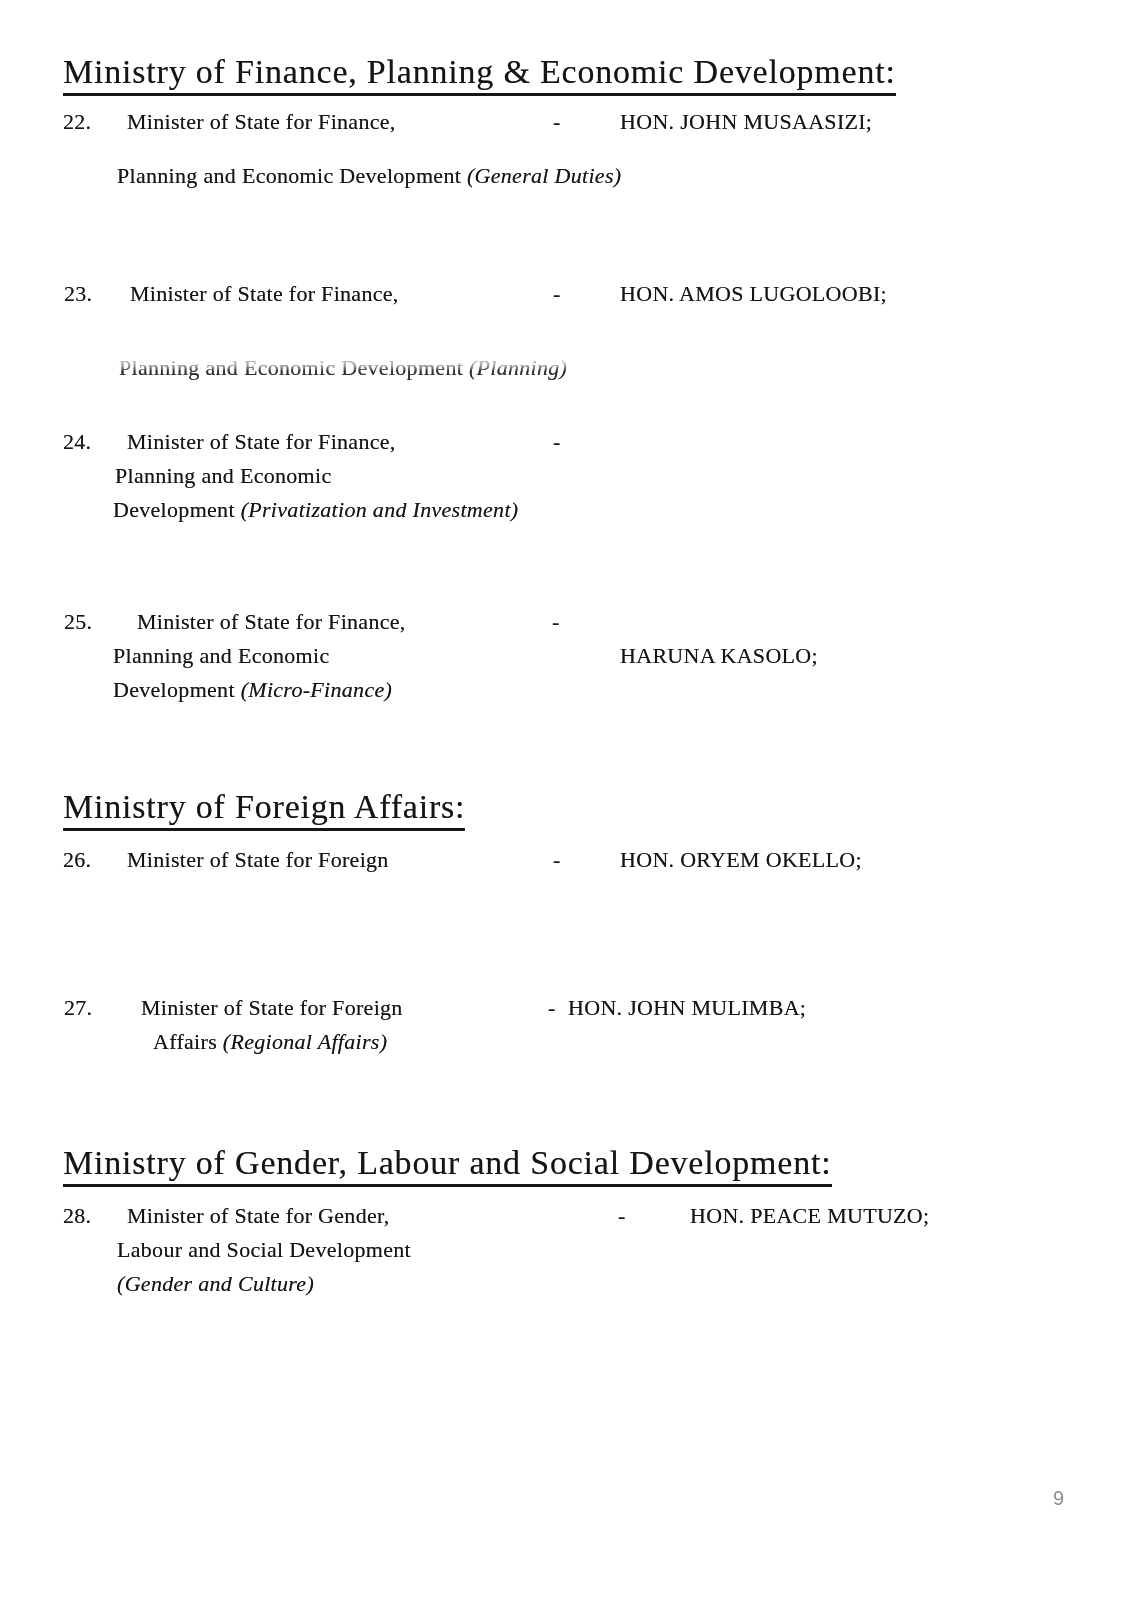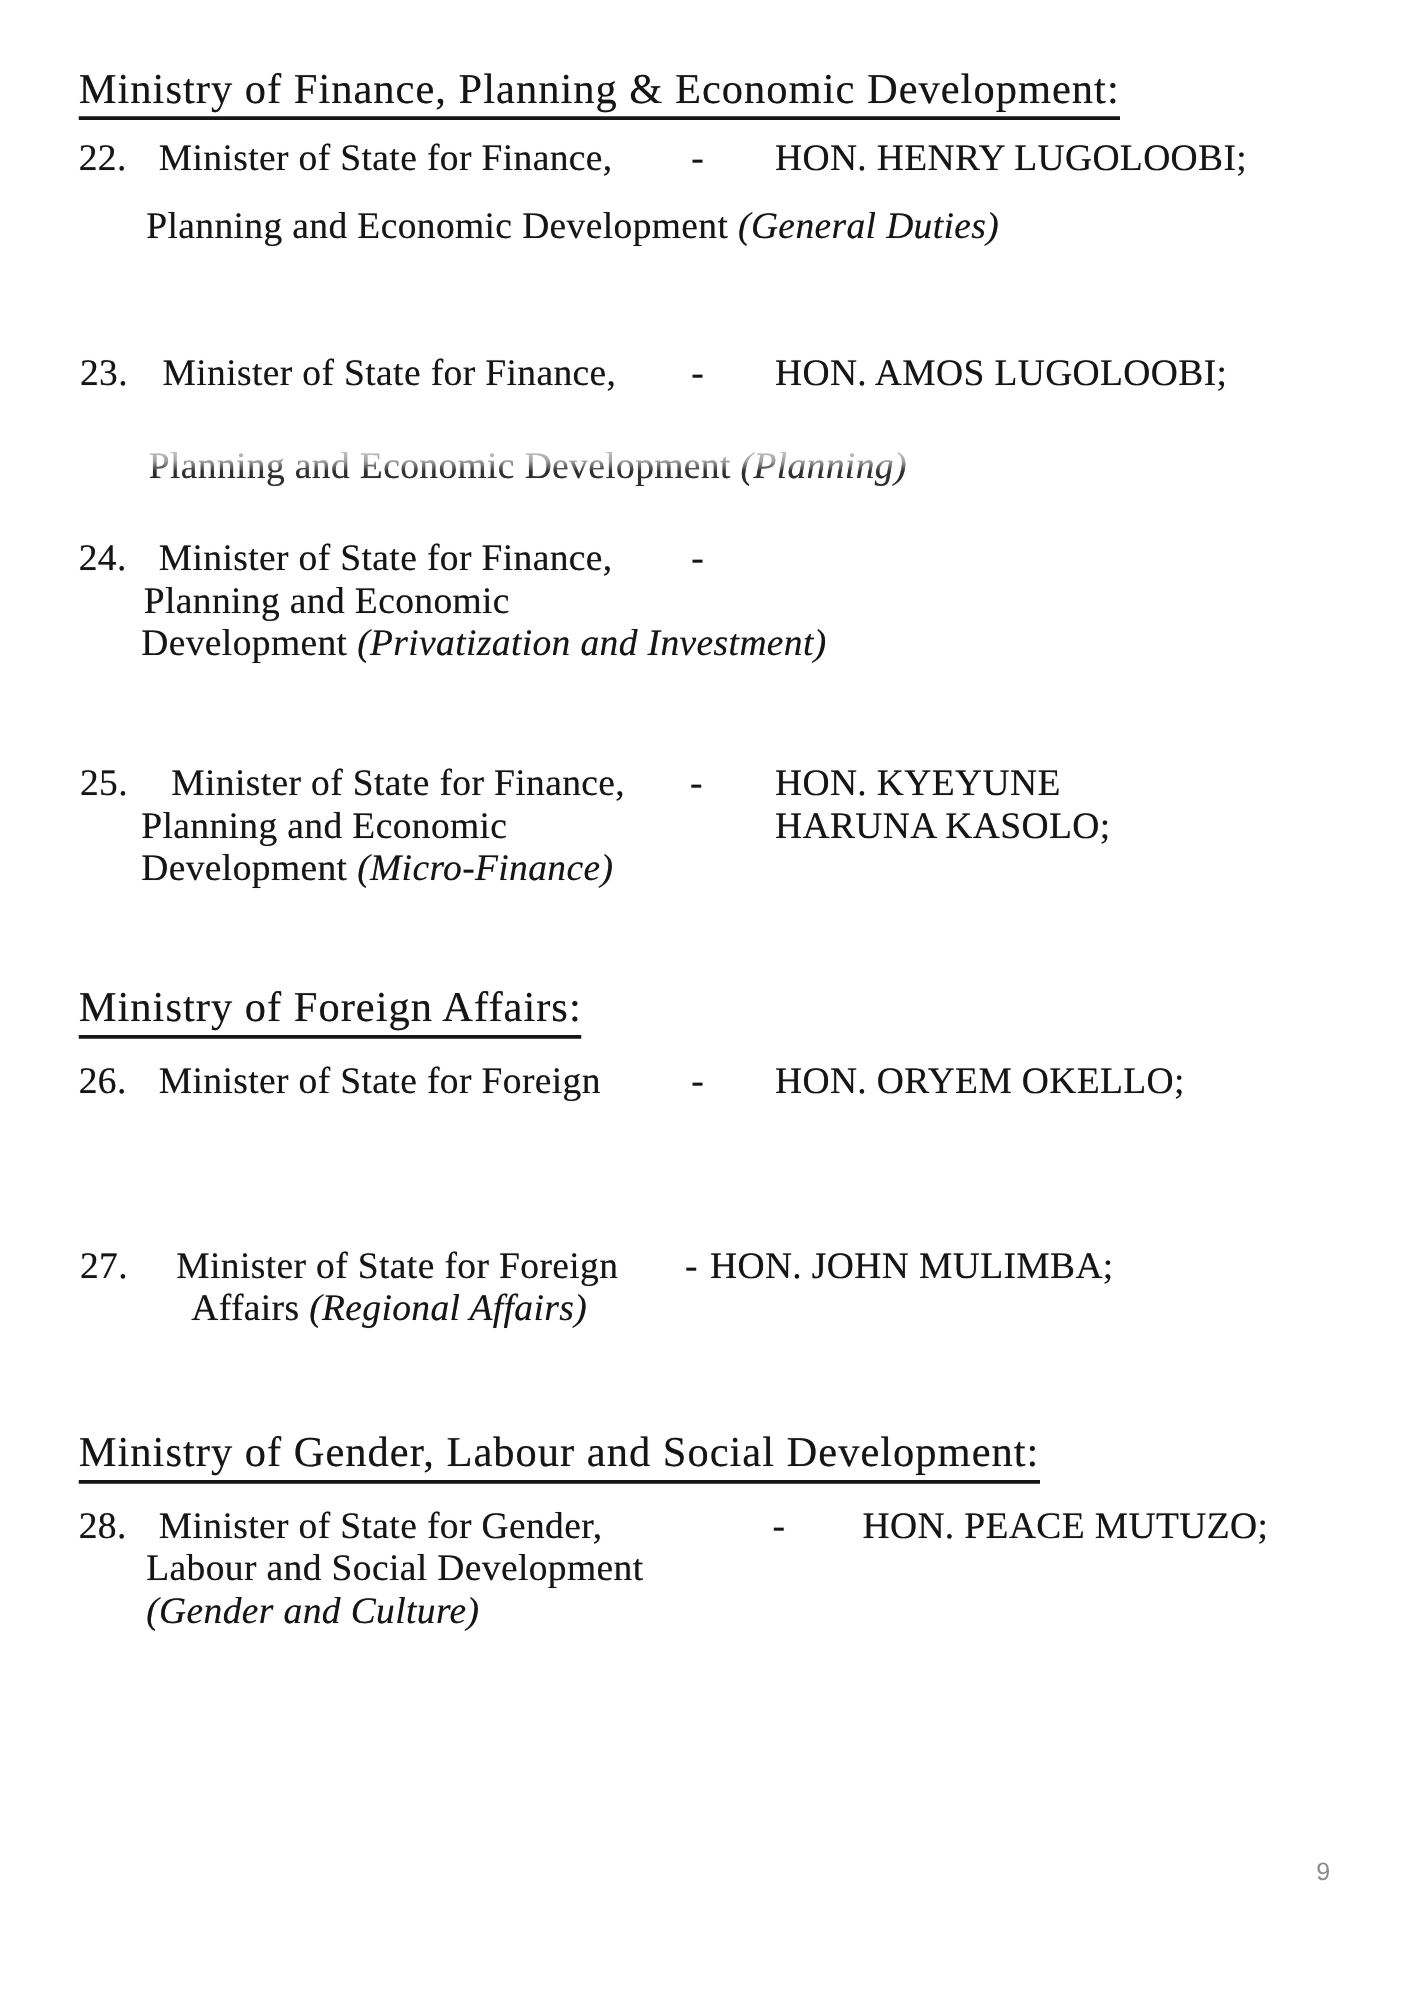--- a/index.html
+++ b/index.html
@@ -7,21 +7,21 @@
     position: relative;
     width: 1128px;
     height: 1600px;
     background: #ffffff;
     font-family: "Liberation Serif", serif;
     color: #151515;
     overflow: hidden;
   }
   .t {
     position: absolute;
-    font-size: 30px;
+    font-size: 22px;
     line-height: 1.12;
     letter-spacing: 0.3px;
     white-space: nowrap;
     text-shadow: 0 0 0.6px rgba(0,0,0,0.55);
   }
   .heading {
     font-size: 34px;
     letter-spacing: 0.8px;
     padding-bottom: 2px;
     border-bottom: 3px solid #161616;
@@ -45,39 +45,38 @@
 </head>
 <body>
 
 <div class="page">
 
   <div class="t heading" style="left:63px; top:53px">Ministry of Finance, Planning &amp; Economic Development:</div>
 
   <div class="t" style="left:63px; top:110px">22.</div>
   <div class="t" style="left:127px; top:110px">Minister of State for Finance,</div>
   <div class="t" style="left:553px; top:110px">-</div>
-  <div class="t" style="left:620px; top:110px">HON. HENRY LUGOLOOBI;</div>
+  <div class="t" style="left:620px; top:110px">HON. JOHN MUSAASIZI;</div>
   <div class="t" style="left:117px; top:164px"><span>Planning and Economic Development </span><span class="italic">(General Duties)</span></div>
 
   <div class="t" style="left:64px; top:282px">23.</div>
   <div class="t" style="left:130px; top:282px">Minister of State for Finance,</div>
   <div class="t" style="left:553px; top:282px">-</div>
   <div class="t" style="left:620px; top:282px">HON. AMOS LUGOLOOBI;</div>
   <div class="t faded-top" style="left:119px; top:317px"><span>Planning and Economic Development </span><span class="italic">(Planning)</span></div>
 
   <div class="t" style="left:63px; top:430px">24.</div>
   <div class="t" style="left:127px; top:430px">Minister of State for Finance,</div>
   <div class="t" style="left:553px; top:430px">-</div>
   <div class="t" style="left:115px; top:464px">Planning and Economic</div>
   <div class="t" style="left:113px; top:498px"><span>Development </span><span class="italic">(Privatization and Investment)</span></div>
 
   <div class="t" style="left:64px; top:610px">25.</div>
   <div class="t" style="left:137px; top:610px">Minister of State for Finance,</div>
   <div class="t" style="left:552px; top:610px">-</div>
-  <div class="t" style="left:620px; top:610px">HON. KYEYUNE</div>
   <div class="t" style="left:113px; top:644px">Planning and Economic</div>
   <div class="t" style="left:620px; top:644px">HARUNA KASOLO;</div>
   <div class="t heading" style="left:63px; top:788px">Ministry of Foreign Affairs:</div>
 
   <div class="t" style="left:113px; top:678px"><span>Development </span><span class="italic">(Micro-Finance)</span></div>
 
   <div class="t" style="left:63px; top:848px">26.</div>
   <div class="t" style="left:127px; top:848px">Minister of State for Foreign</div>
   <div class="t" style="left:553px; top:848px">-</div>
   <div class="t" style="left:620px; top:848px">HON. ORYEM OKELLO;</div>

